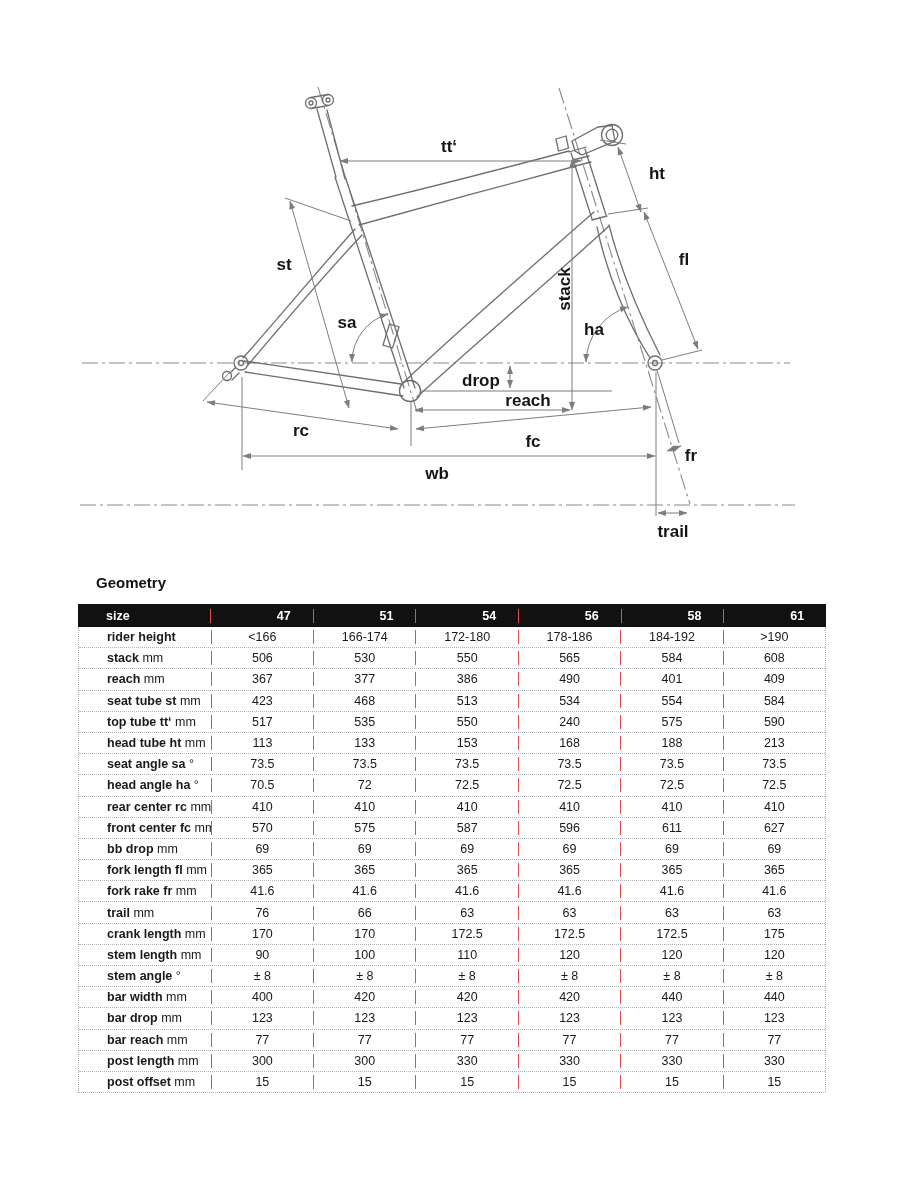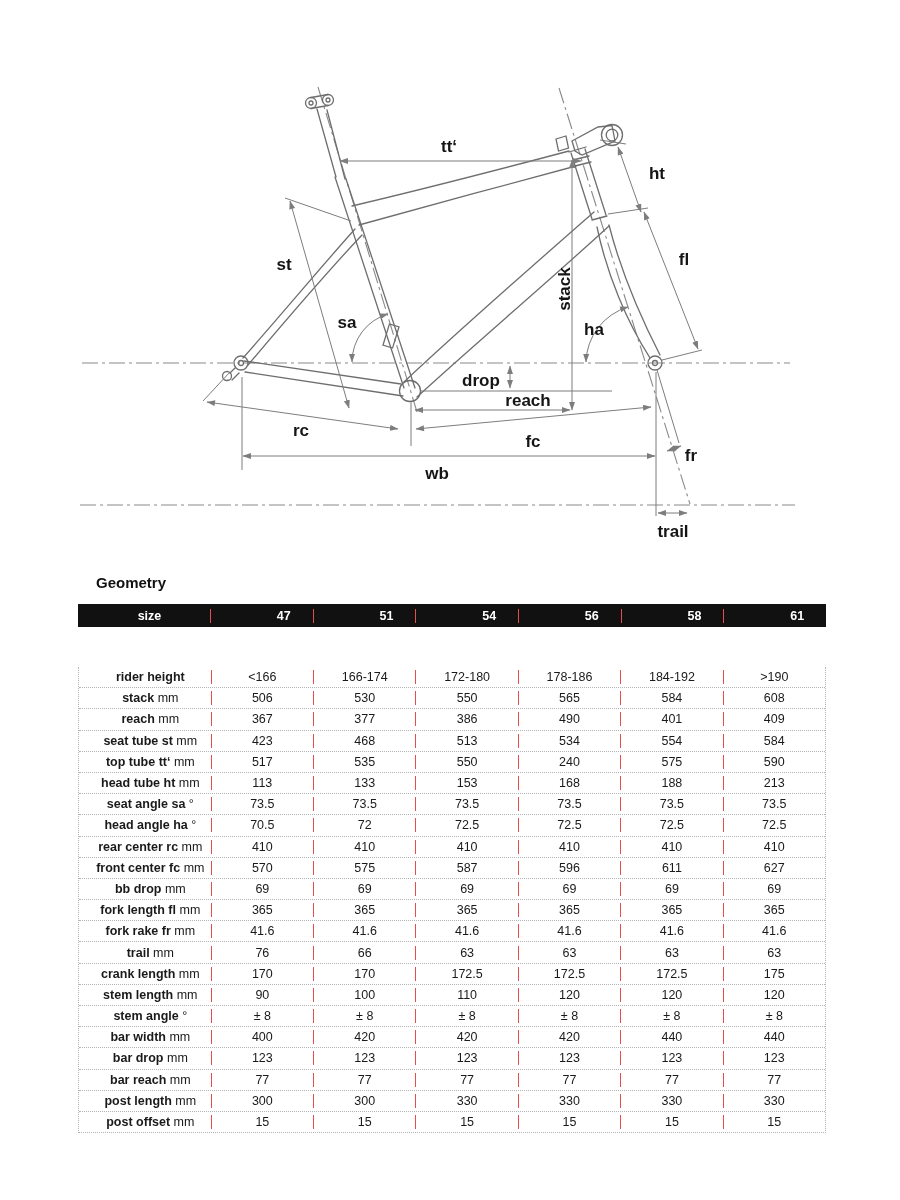--- a/index.html
+++ b/index.html
@@ -10,23 +10,23 @@
   
   .diagram{position:absolute;left:0;top:0;width:900px;height:560px;}
   .lbl{font:bold 17px "Liberation Sans",sans-serif;fill:#151515;text-anchor:middle;}
 
   
   .geo-title{position:absolute;left:84px;top:574px;font-size:15px;font-weight:bold;color:#111;margin-left:12px;}
   .geo-table{position:absolute;left:78px;top:604px;width:748px;font-size:12.5px;color:#1a1a1a;}
   .t-header{display:flex;background:var(--header-bg,#111);color:#fff;height:23px;align-items:center;}
   .t-body{border-left:1px dotted #b3b3b3;border-right:1px dotted #b3b3b3;border-bottom:1px dotted #b3b3b3;}
   .t-row{display:flex;height:20.2px;align-items:center;border-top:1px dotted #b3b3b3;}
-  .t-row:first-child{border-top:none;margin-top:40px;}
+  .t-row:first-child{border-top:none;}
   .t-cell{box-sizing:border-box;overflow:hidden;white-space:nowrap;}
-  .c-label{width:132px;padding-left:11px;text-align:center;}
+  .c-label{width:132px;padding-left:28px;text-align:left;}
   .c-val{width:102.7px;text-align:center;border-left:1px solid var(--accent,#e64e4e);}
   .t-header .c-label{font-weight:bold;}
   .t-header .c-val{font-weight:bold;padding-left:44px;}
   .nm{font-weight:bold;}
   .un{font-weight:normal;}
 </style>
 </head>
 <body>
 
 <div class="page">

